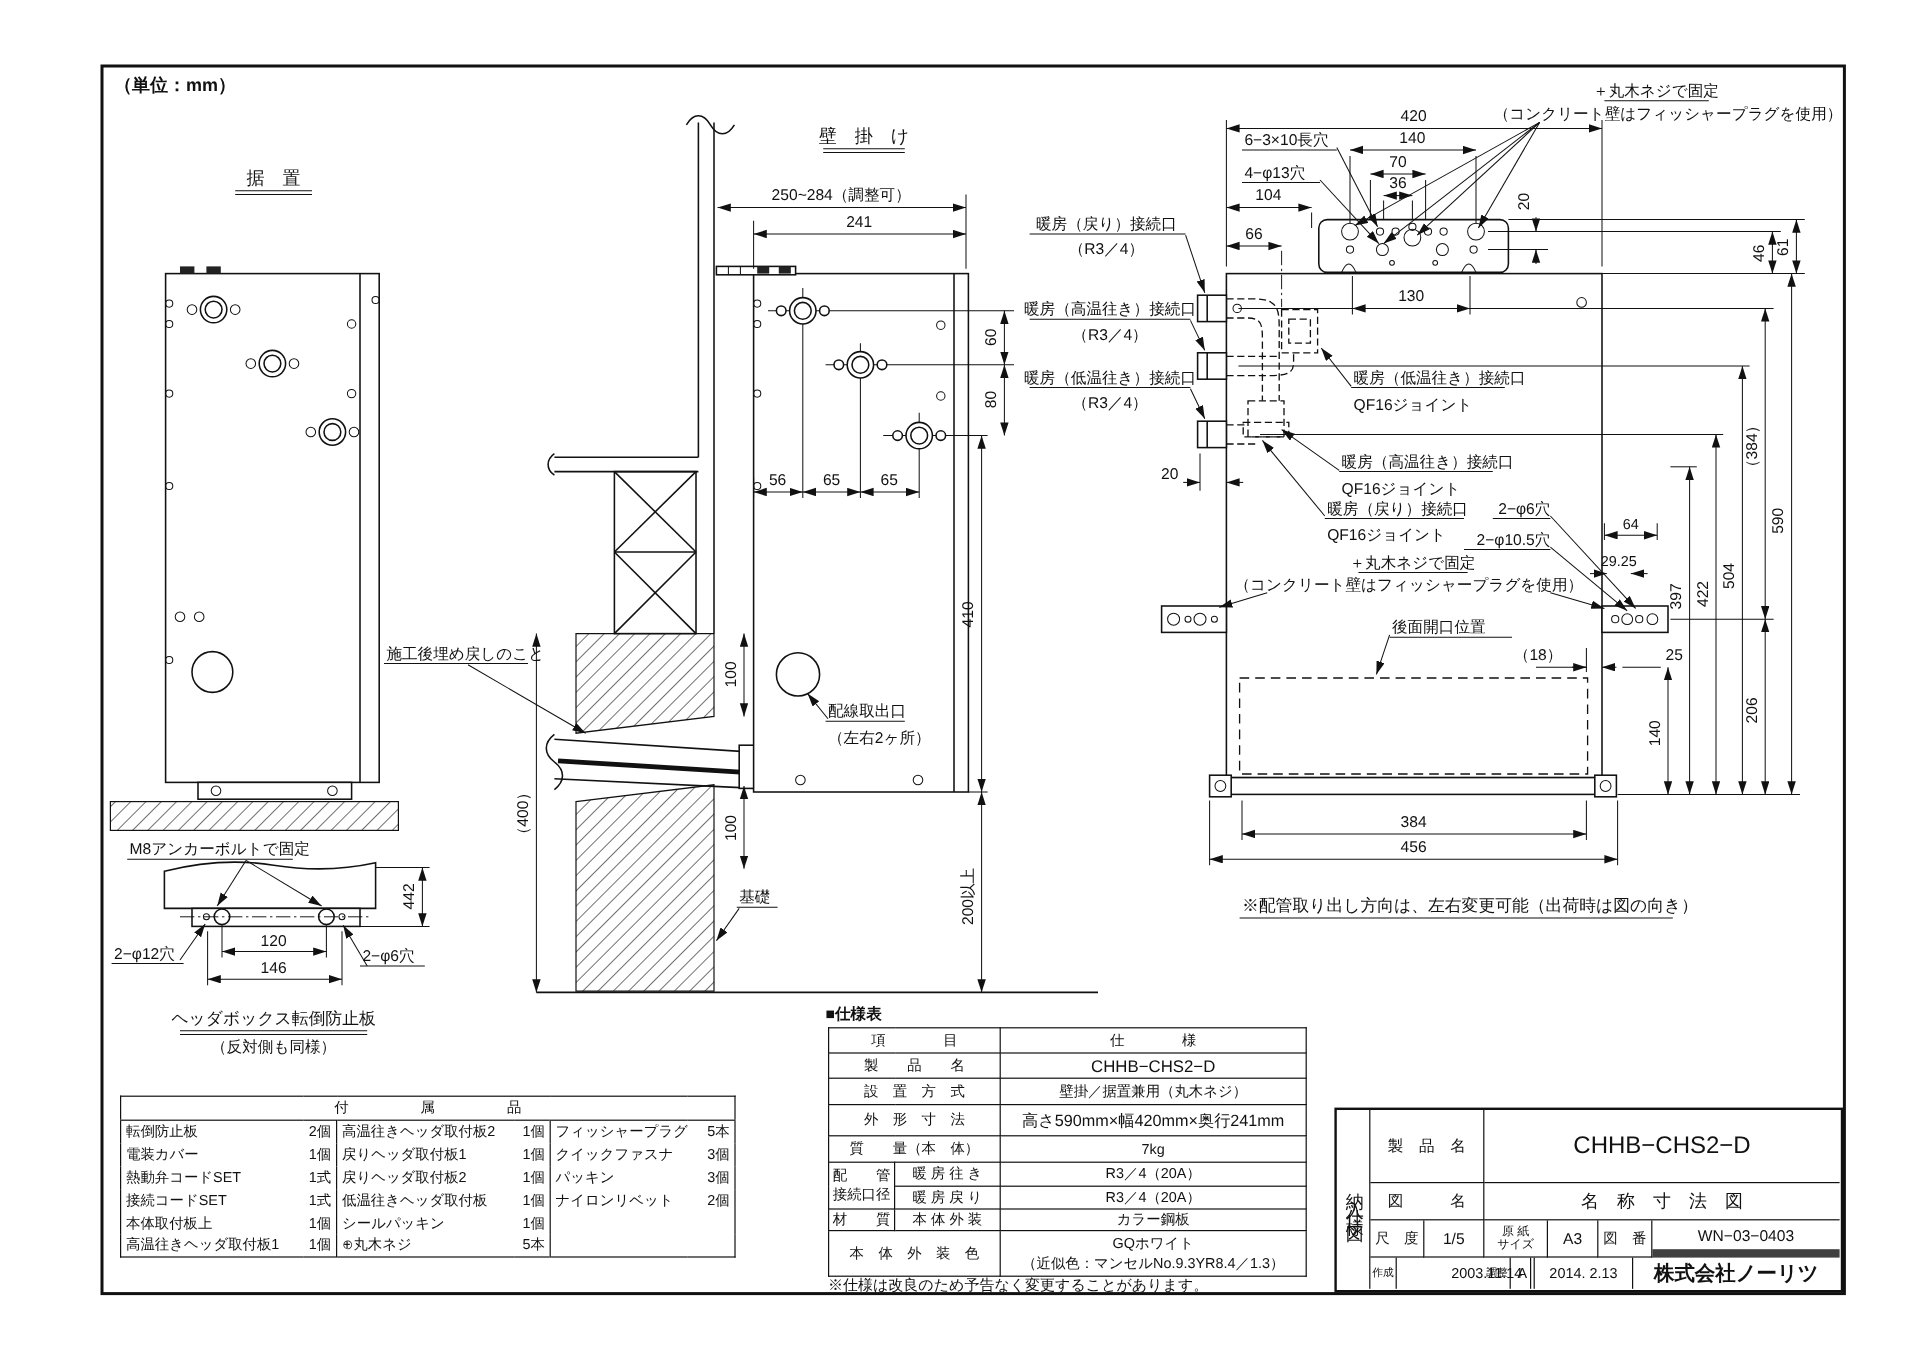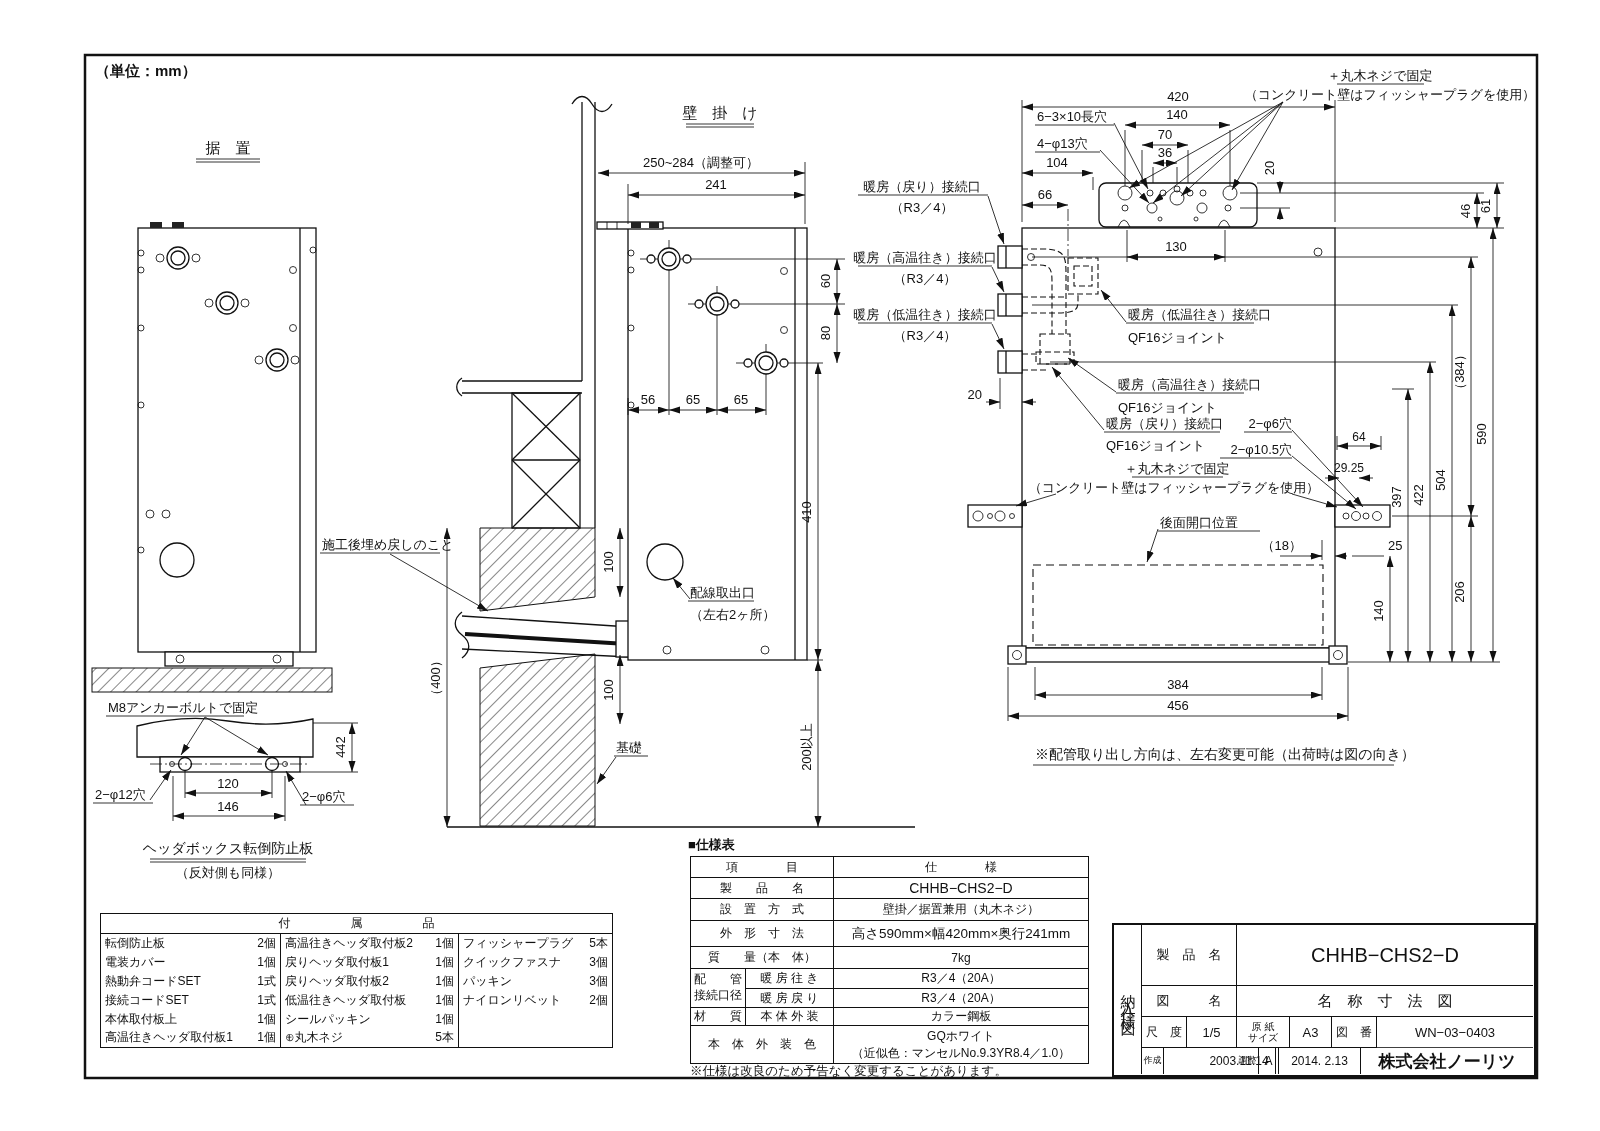--- a/index.html
+++ b/index.html
@@ -486,21 +486,21 @@
   </tr>
   <tr style="height:18px">
     <td>材　　質</td>
     <td>本 体 外 装</td>
     <td>カラー鋼板</td>
   </tr>
   <tr style="height:38px">
     <td colspan="2">本　体　外　装　色</td>
     <td style="line-height:1.4">
       <span>GQホワイト</span><br>
-      <span>（近似色：マンセルNo.9.3YR8.4／1.0）</span>
+      <span>（近似色：マンセルNo.9.3YR8.4／1.3）</span>
     </td>
   </tr>
 </tbody>
     </table>
 <div class="abs" style="left:690px;top:1063px;font-size:12.5px;">※仕様は改良のため予告なく変更することがあります。</div>
 
 <table class="parts abs" style="left:100px;top:913px;width:512px;">
   <colgroup>
     <col style="width:152px">
         <col style="width:28px">
@@ -571,21 +571,21 @@
   <div class="tbcell" style="left:28px;top:61px;width:95px;height:31px;border-right:1px solid #111;border-bottom:1px solid #111;font-size:13px;">図　　　名</div>
   <div class="tbcell" style="left:123px;top:61px;width:296px;height:31px;border-bottom:1px solid #111;font-size:15px;">名　称　寸　法　図</div>
   <div class="tbcell" style="left:28px;top:92px;width:45px;height:31px;border-right:1px solid #111;border-bottom:1px solid #111;font-size:12px;">尺　度</div>
   <div class="tbcell" style="left:73px;top:92px;width:50px;height:31px;border-right:1px solid #111;border-bottom:1px solid #111;font-size:13px;">1/5</div>
   <div class="tbcell" style="left:123px;top:92px;width:53px;height:31px;border-right:1px solid #111;border-bottom:1px solid #111;font-size:10px;flex-direction:column;line-height:1.15;">
     <span>原 紙</span>
     <span>サイズ</span>
   </div>
   <div class="tbcell" style="left:176px;top:92px;width:42px;height:31px;border-right:1px solid #111;border-bottom:1px solid #111;font-size:13px;">A3</div>
   <div class="tbcell" style="left:218px;top:92px;width:45px;height:31px;border-right:1px solid #111;border-bottom:1px solid #111;font-size:12px;">図　番</div>
-  <div class="tbcell" style="left:263px;top:92px;width:156px;height:31px;border-bottom:1px solid #404040;font-size:13px;">WN−03−0403</div>
+  <div class="tbcell" style="left:263px;top:92px;width:156px;height:31px;border-bottom:7px solid #404040;font-size:13px;">WN−03−0403</div>
   <div class="tbcell" style="left:28px;top:123px;width:22px;height:26px;border-right:1px solid #111;font-size:9px;line-height:1.1;white-space:normal;word-break:break-all;text-align:center;">作成</div>
   <div class="tbcell" style="left:50px;top:123px;width:73px;height:26px;border-right:1px solid #111;font-size:12px;margin-left:39px;">2003.11.14</div>
   <div class="tbcell" style="left:123px;top:123px;width:22px;height:26px;border-right:1px solid #111;font-size:9px;line-height:1.1;white-space:normal;word-break:break-all;text-align:center;">調整</div>
   <div class="tbcell" style="left:145px;top:123px;width:20px;height:26px;border-right:1px solid #111;font-size:12px;">A</div>
   <div class="tbcell" style="left:165px;top:123px;width:82px;height:26px;border-right:1px solid #111;font-size:12px;">2014. 2.13</div>
   <div class="tbcell" style="left:247px;top:123px;width:172px;height:26px;font-size:17px;font-weight:bold;">株式会社ノーリツ</div>
 </div>
 
 </div>
 

